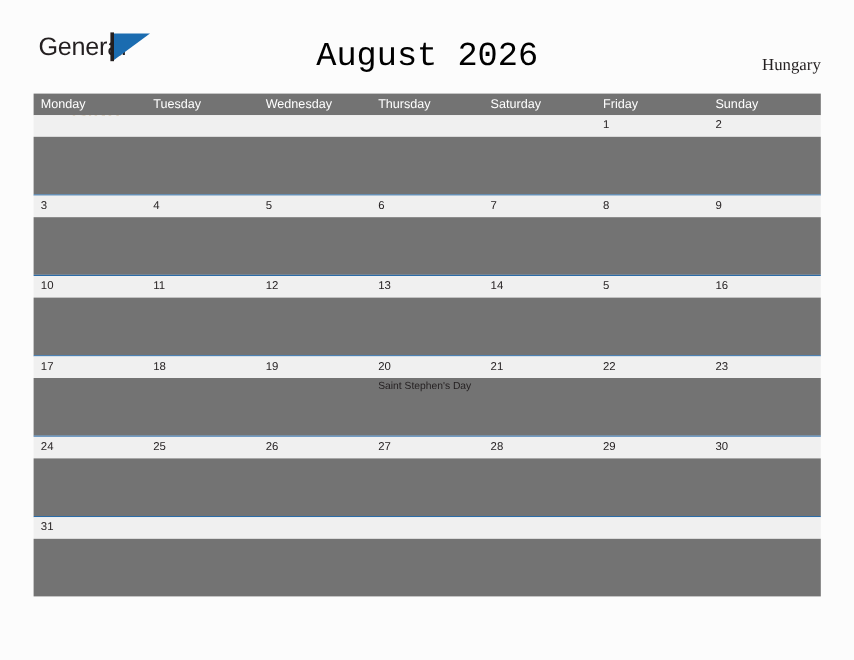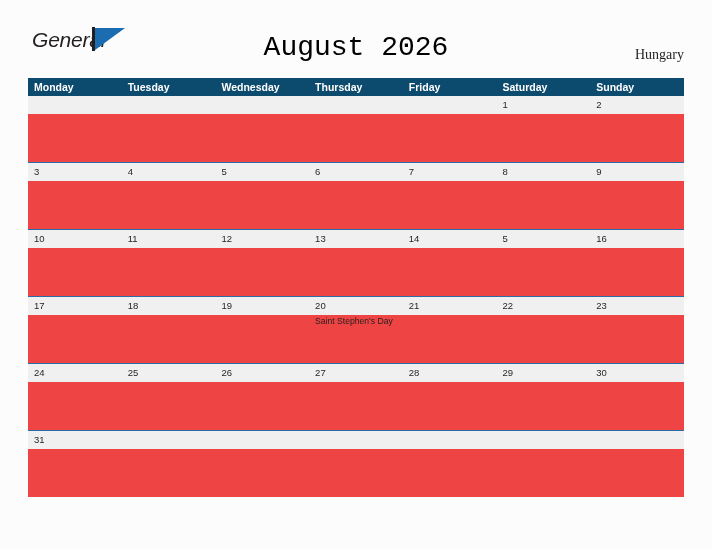--- a/index.html
+++ b/index.html
@@ -38,21 +38,20 @@
   }
   .logo-general {
     position: absolute;
     left: 0;
     top: 0;
     font-size: 21px;
     color: #231f20;
     letter-spacing: -0.2px;
     line-height: 24px;
     font-family: "Liberation Sans", sans-serif;
-    font-style: italic;
   }
   .logo-blue {
     position: absolute;
     left: 27px;
     top: 19px;
     font-size: 21px;
     color: #a16207;
     letter-spacing: -0.2px;
     line-height: 24px;
     font-family: "Liberation Sans", sans-serif;
@@ -108,22 +107,21 @@
   .calendar {
     position: absolute;
     left: 28px;
     top: 78px;
     width: 656px;
   }
   .weekdays {
     display: flex;
     width: 656px;
     height: 18px;
-    background: #0c4a6e;
-    font-weight: bold;
+    background: #737373;
   }
   .weekday {
     flex: 0 0 93.71px;
     width: 93.71px;
     color: #ffffff;
     font-size: 10.5px;
     line-height: 18px;
     padding-left: 6px;
     box-sizing: border-box;
     font-family: "Liberation Sans", sans-serif;
@@ -150,21 +148,21 @@
     padding-left: 6px;
     font-size: 9.5px;
     line-height: 18px;
     color: #231f20;
     font-family: "Liberation Sans", sans-serif;
   }
   .events {
     display: flex;
     width: 656px;
     min-height: 48px;
-    background: #ef4444;
+    background: #737373;
   }
   .eventcell {
     flex: 0 0 93.71px;
     width: 93.71px;
     box-sizing: border-box;
     padding: 1px 6px 0 6px;
     font-size: 8.6px;
     line-height: 11.5px;
     color: #231f20;
     font-family: "Liberation Sans", sans-serif;
@@ -190,22 +188,22 @@
     <div class="title">August 2026</div>
     <div class="country">Hungary</div>
   </div>
 
   <div class="calendar">
     <div class="weekdays">
         <div class="weekday">Monday</div>
         <div class="weekday">Tuesday</div>
         <div class="weekday">Wednesday</div>
         <div class="weekday">Thursday</div>
+        <div class="weekday">Saturday</div>
         <div class="weekday">Friday</div>
-        <div class="weekday">Saturday</div>
         <div class="weekday">Sunday</div>
       </div>
     <div id="weeks-container">
         <div class="week">
           <div class="daynum-row">
             <div class="daynum"></div>
             <div class="daynum"></div>
             <div class="daynum"></div>
             <div class="daynum"></div>
             <div class="daynum"></div>

